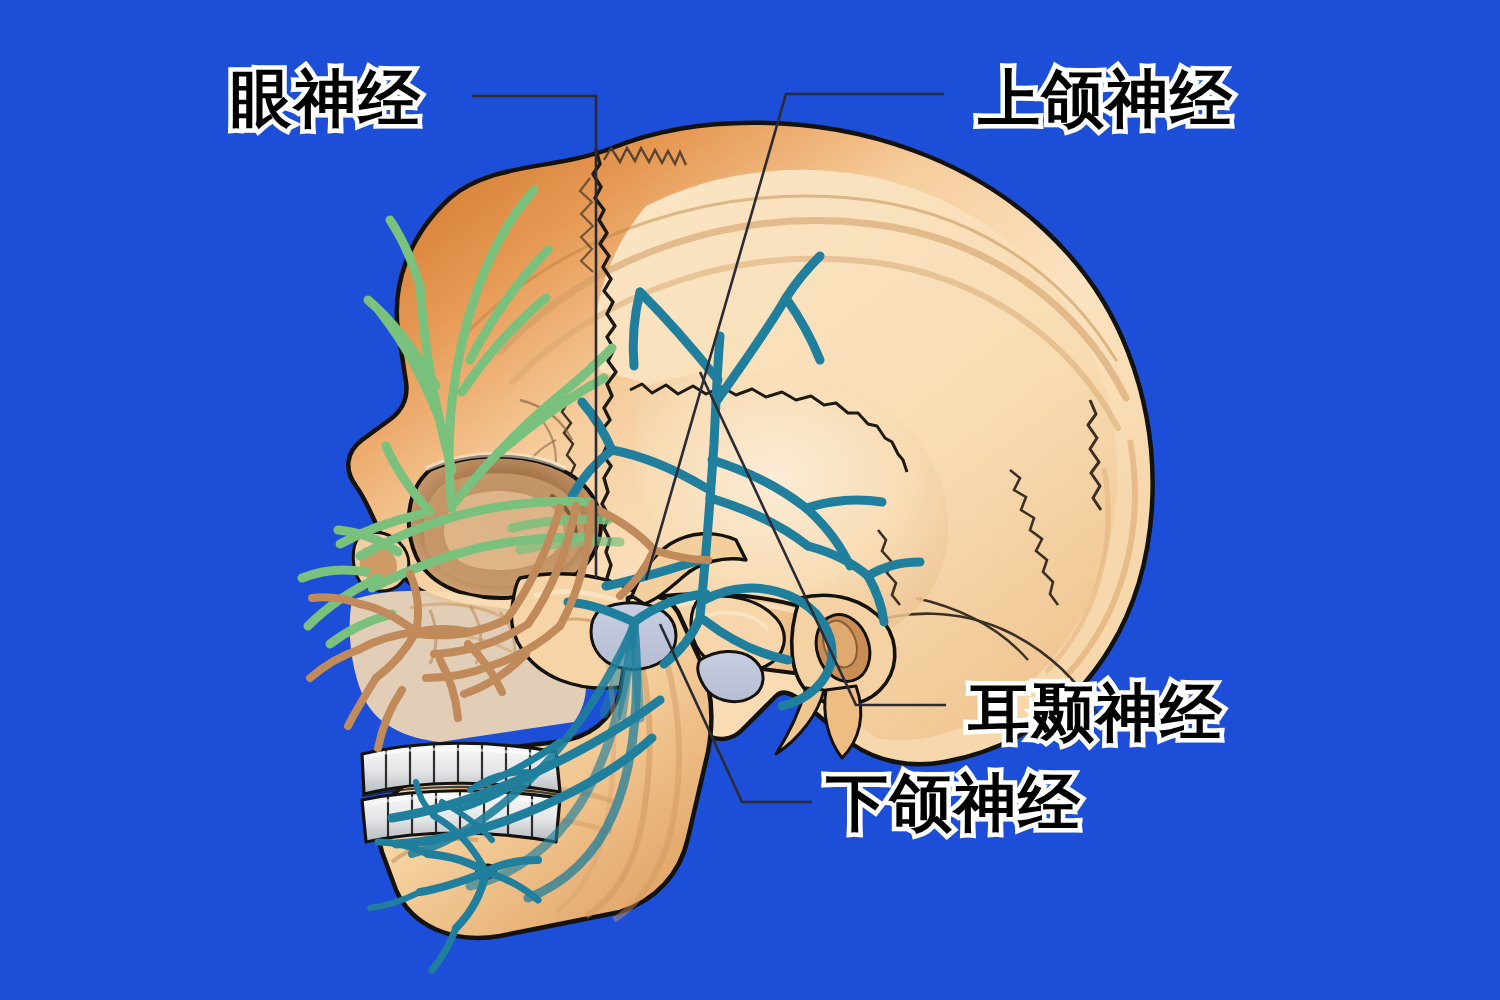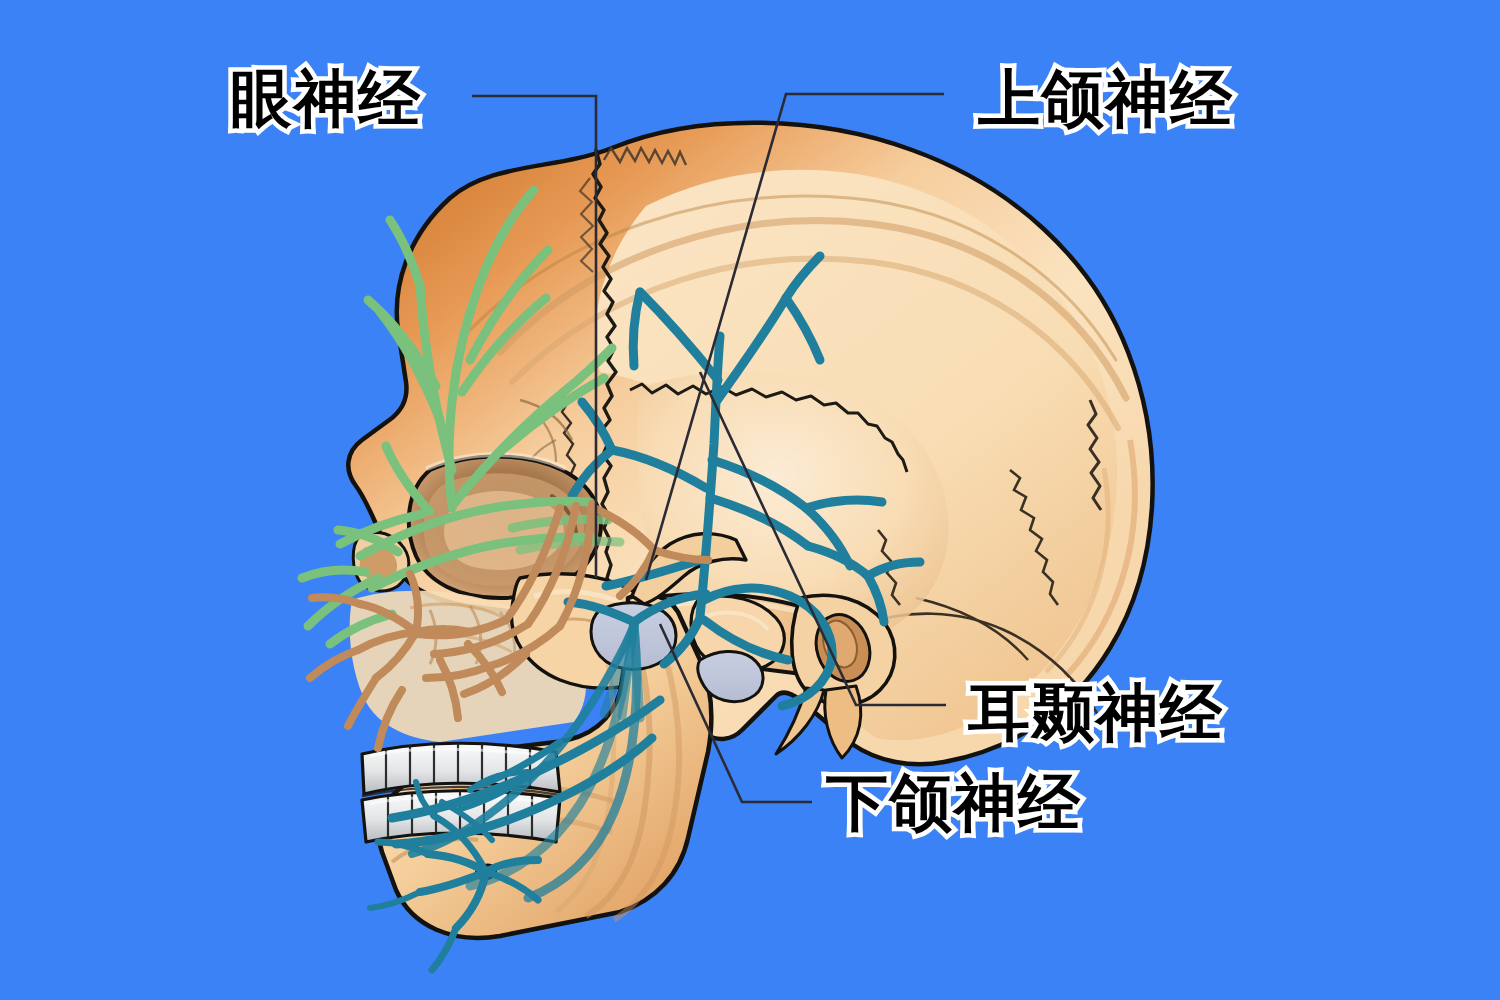--- a/index.html
+++ b/index.html
@@ -8,21 +8,21 @@
     font-family:"Liberation Sans","DejaVu Sans",sans-serif;
     background:#b0bcd0;
   }
   #stage{position:relative;width:1500px;height:1000px;background:#b0bcd0;}
   svg.layer{position:absolute;left:0;top:0;width:1500px;height:1000px;}
   
 </style>
 </head>
 <body style="background: rgb(176, 188, 208);">
 
-<div id="stage" style="background: #3b82f6;">
+<div id="stage" style="background: #1d4ed8;">
 
   <svg class="layer" viewBox="0 0 1500 1000">
     <defs>
 
       <linearGradient id="gVault" x1="0.08" y1="0.1" x2="0.75" y2="0.8">
         <stop offset="0%" stop-color="#d57f36"></stop>
         <stop offset="18%" stop-color="#e79a55"></stop>
         <stop offset="42%" stop-color="#f6cd9d"></stop>
         <stop offset="70%" stop-color="#fbe3c0"></stop>
         <stop offset="100%" stop-color="#f7d8ad"></stop>

